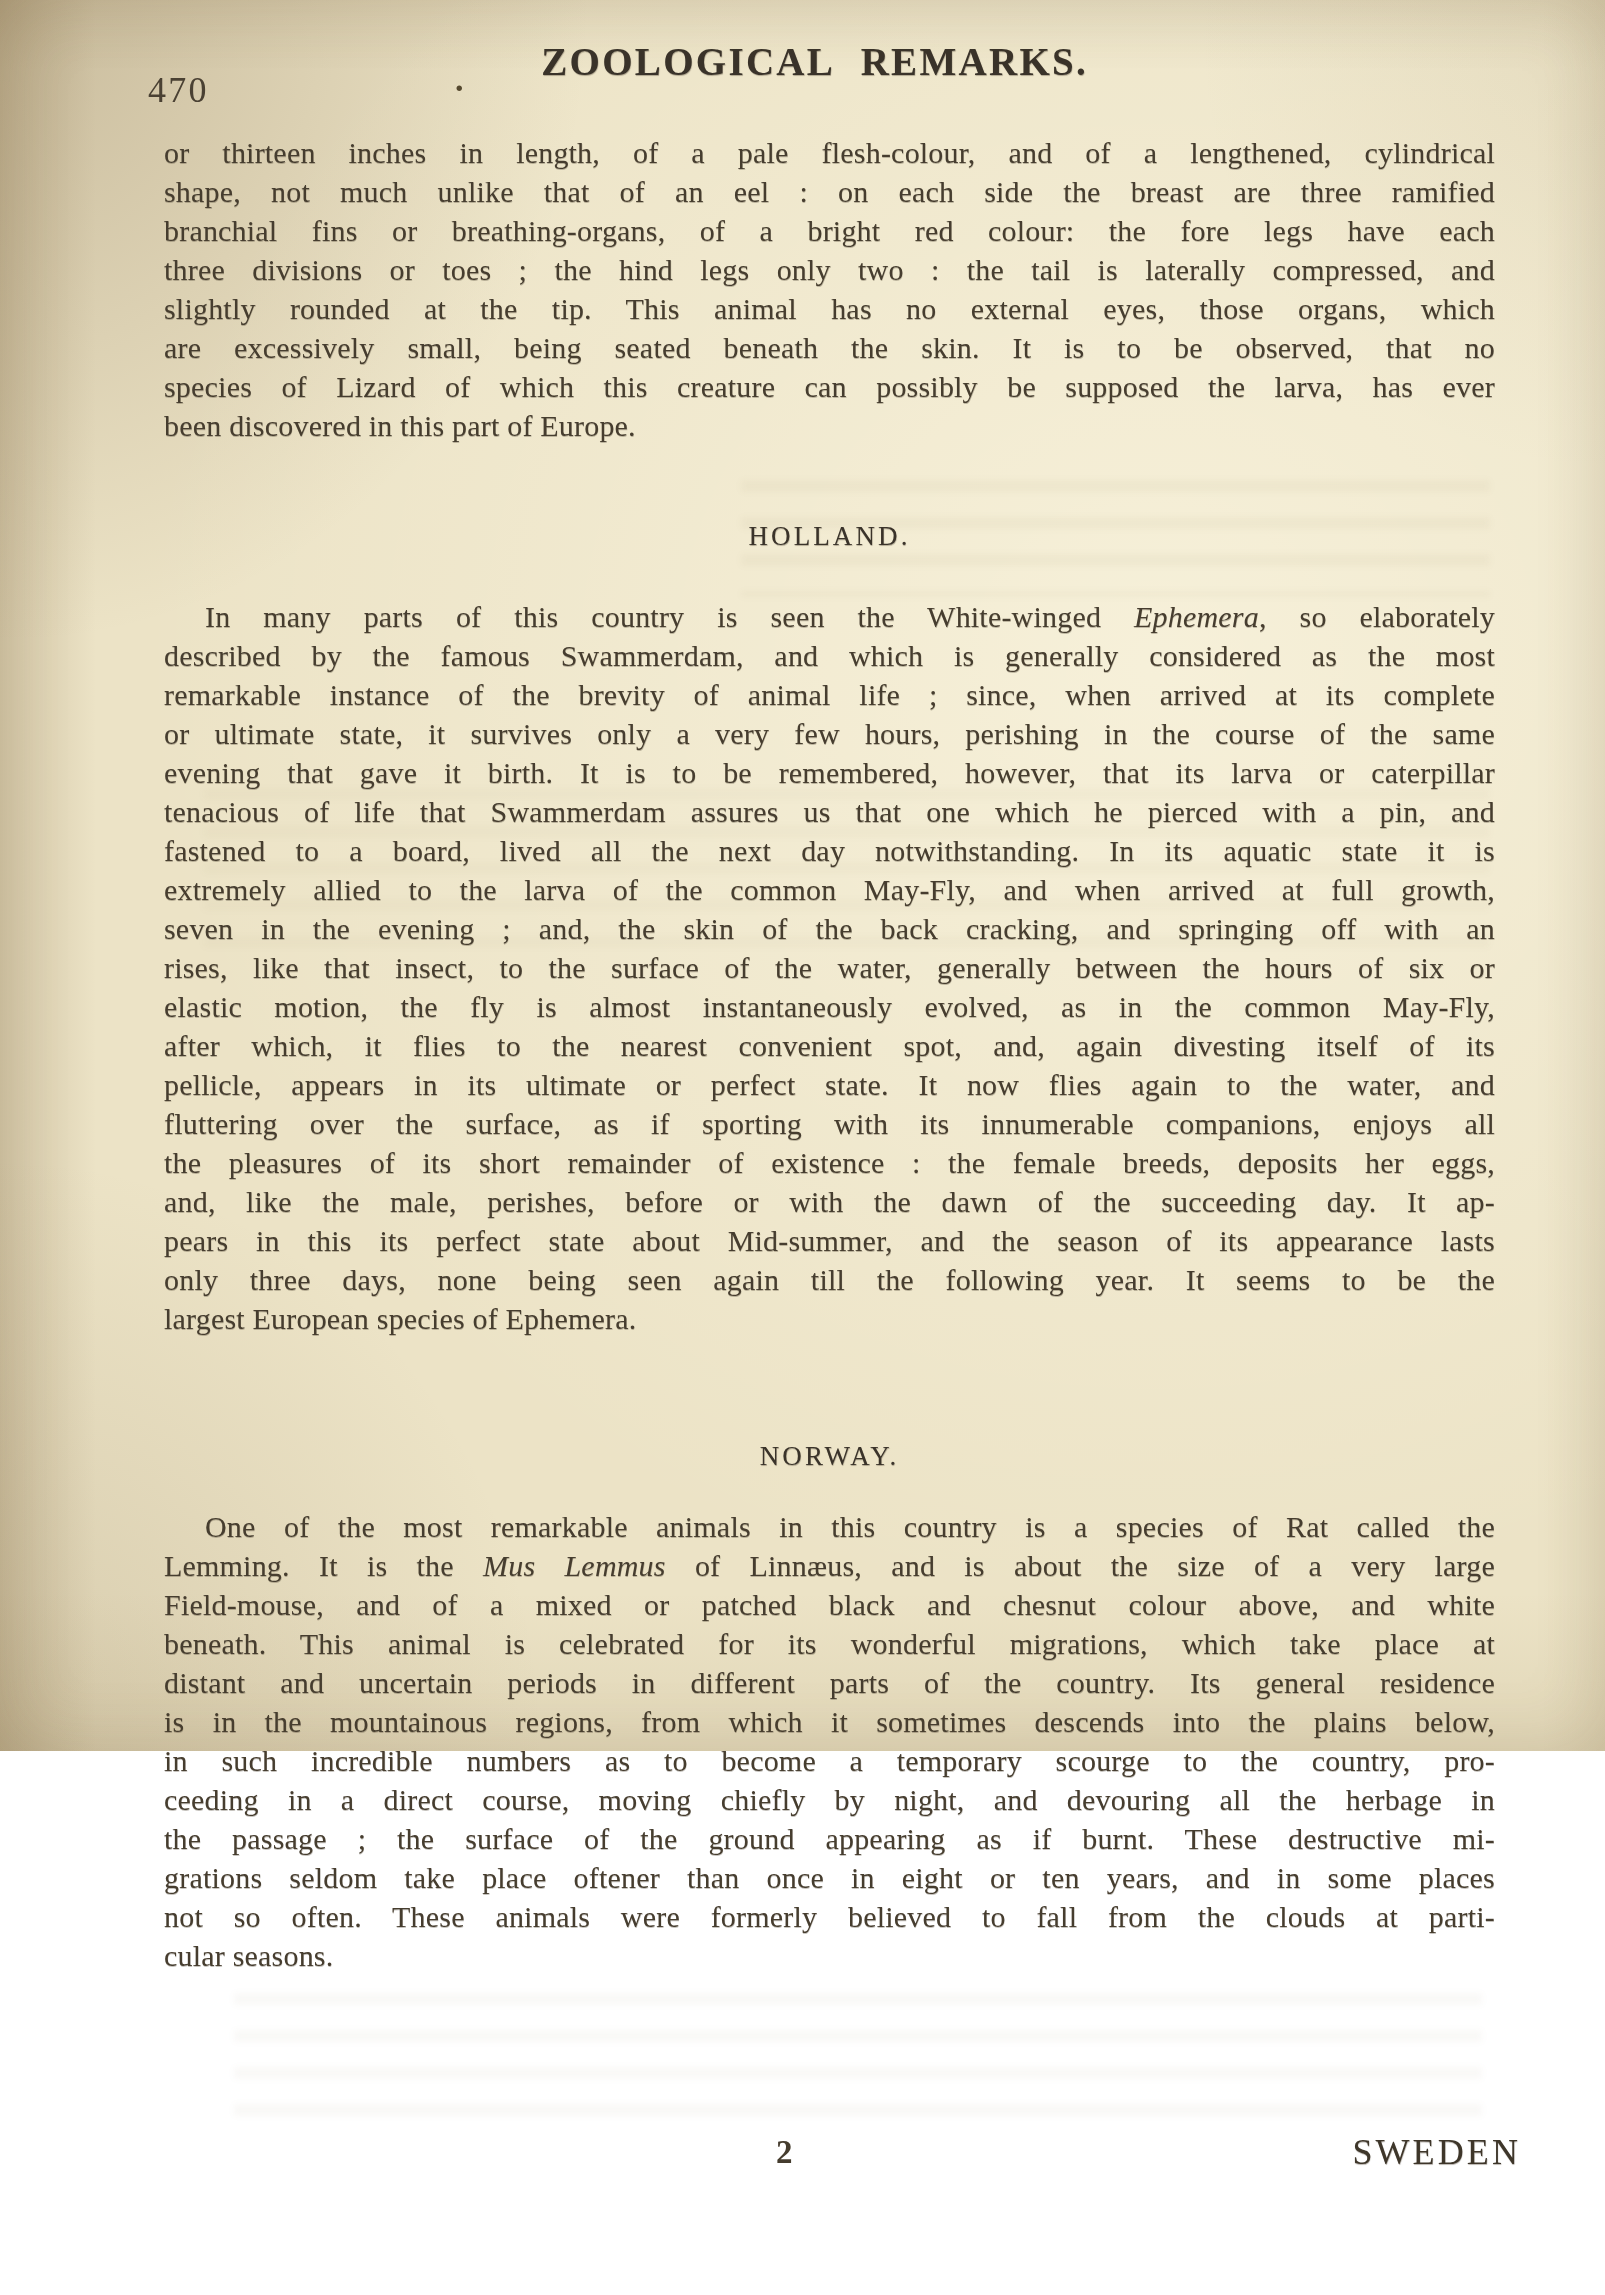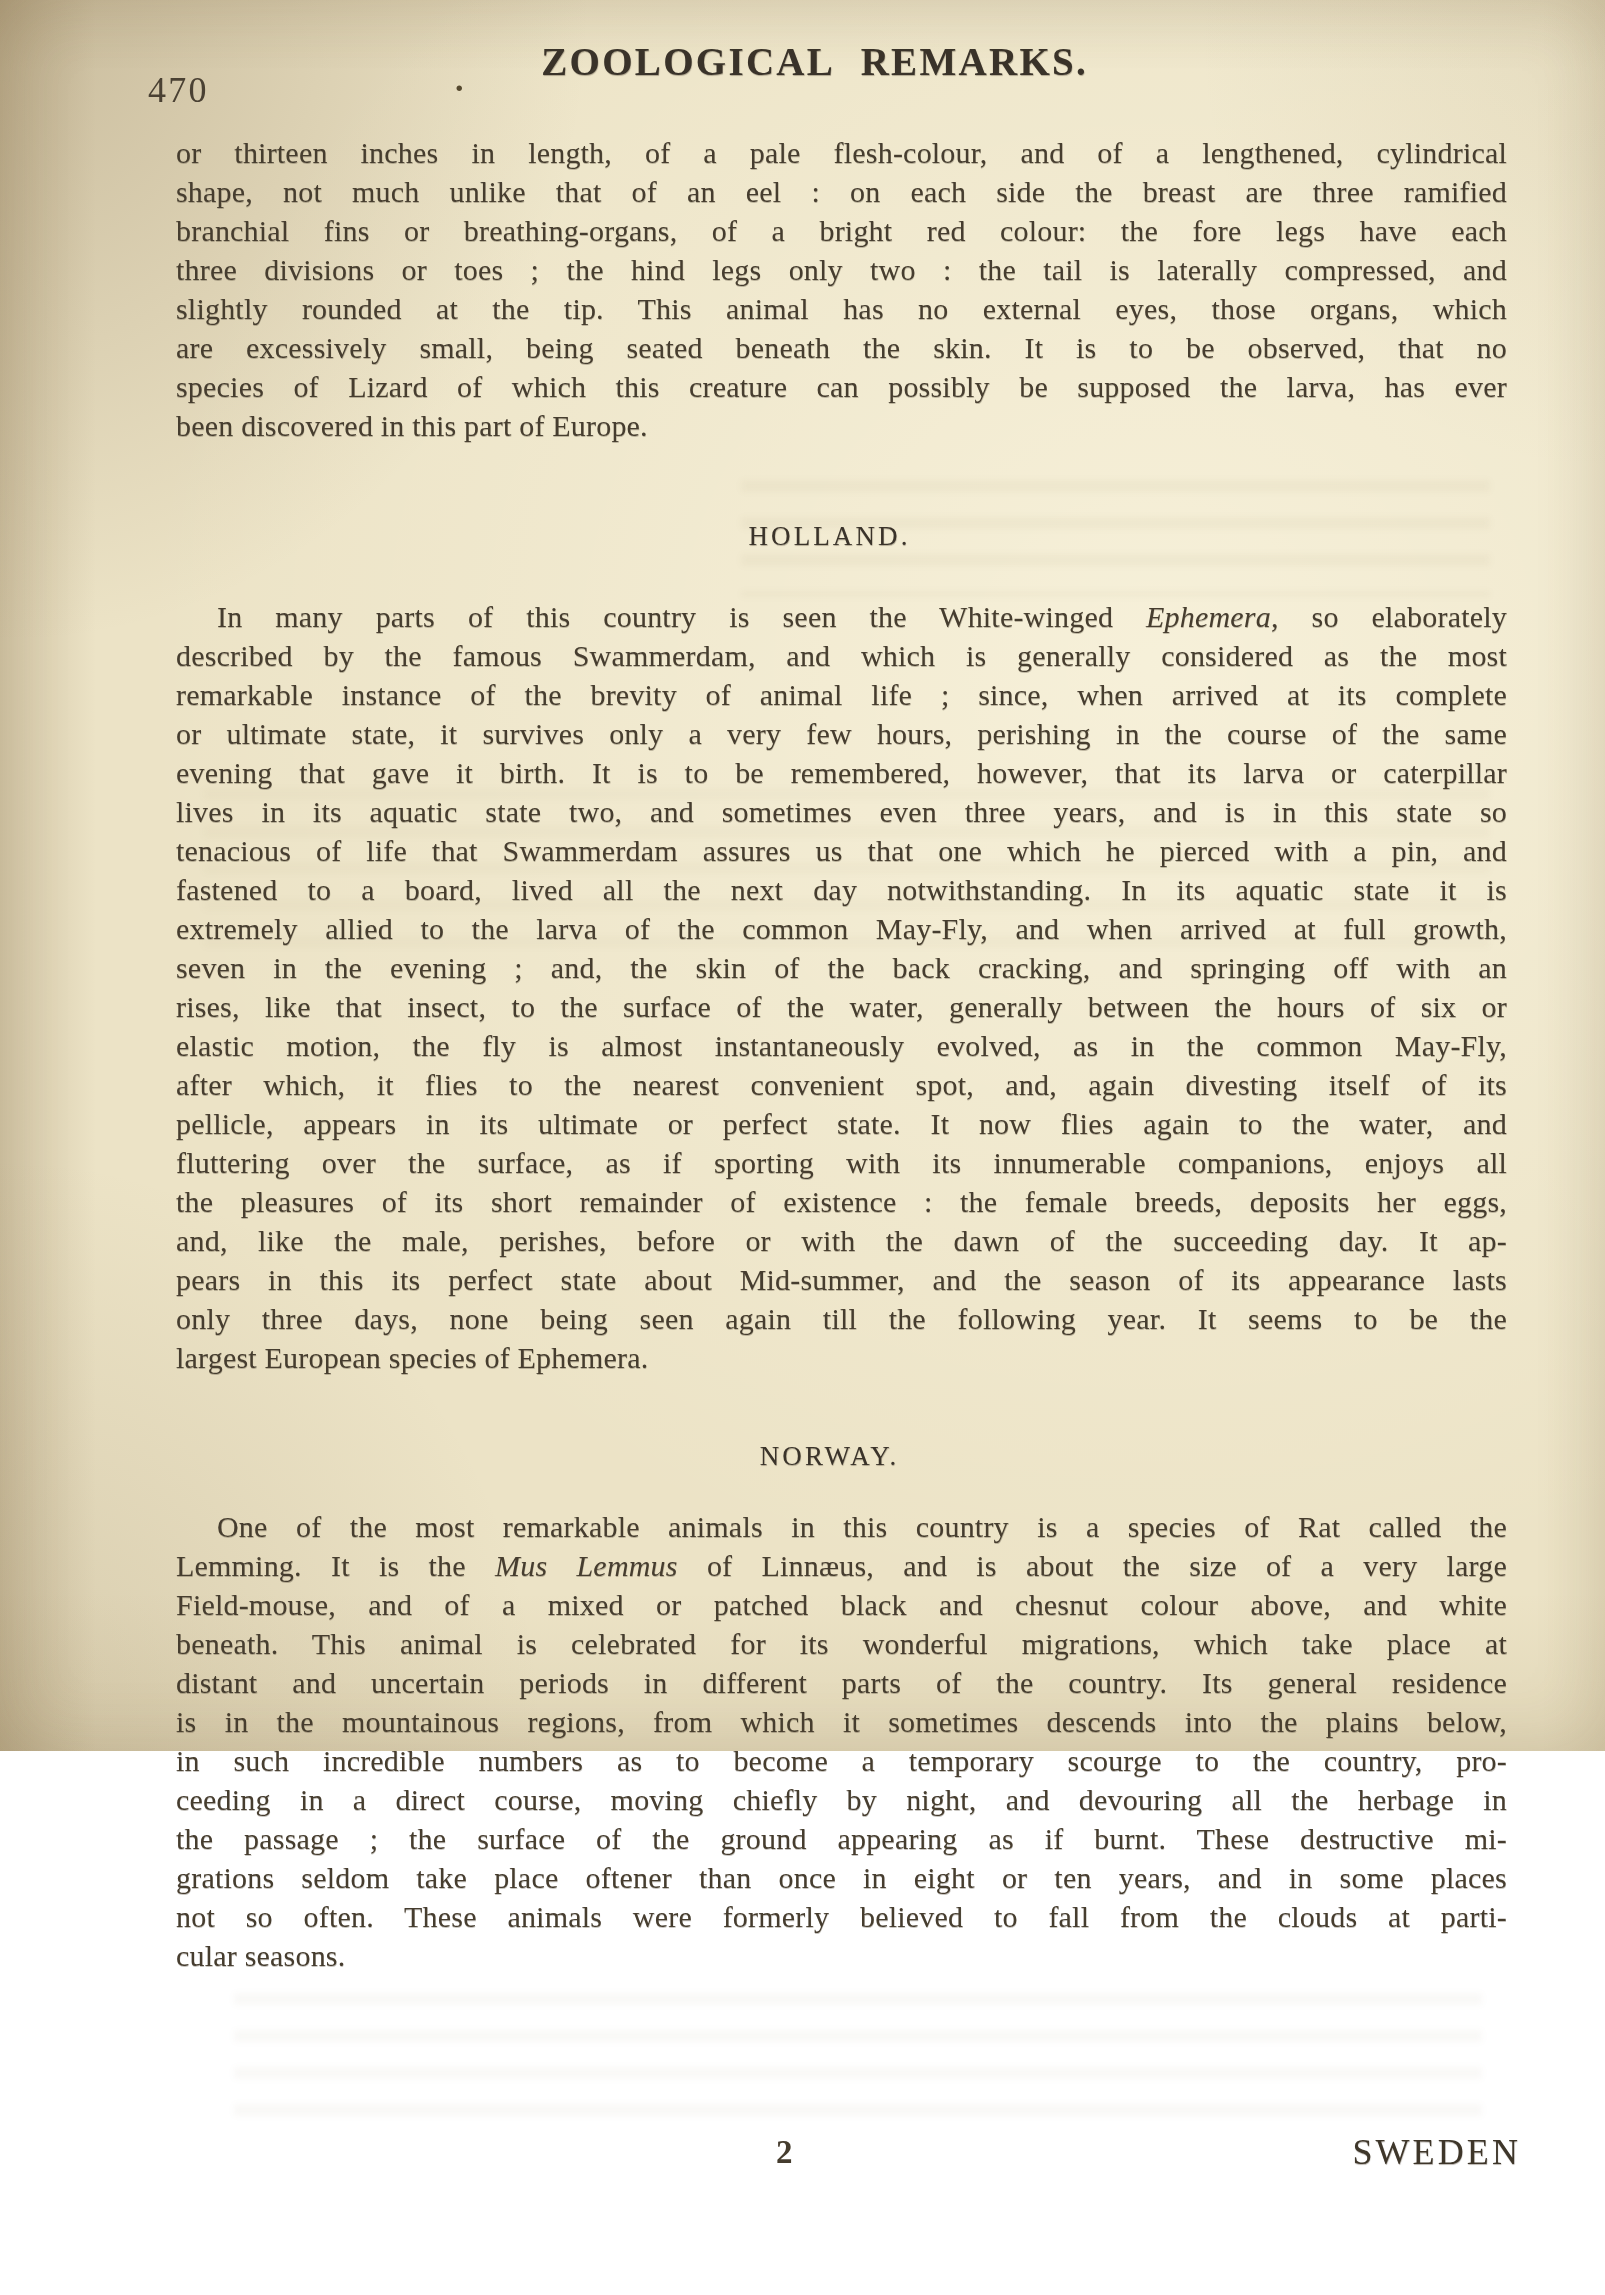--- a/index.html
+++ b/index.html
@@ -56,21 +56,21 @@
   }
   .running-title {
     position: absolute; left: 50%; top: 39px; transform: translateX(calc(-50% + 11.7px));
     font-size: 39px; font-weight: bold; letter-spacing: 2.3px; word-spacing: 15.6px;
     color: var(--heading_ink, #3a332a);
     text-shadow: 0.5px 0.6px 0.8px rgba(62,52,38,0.35);
     white-space: nowrap;
   }
 
   .text-block { position: absolute; left: 164px; top: 0; width: 1331px; }
-  .lines { position: absolute; left: 12px; width: 1331px; }
+  .lines { position: absolute; left: 0; width: 1331px; }
   #para-1 { top: 133px; }
   #para-2 { top: 597px; }
   #para-3 { top: 1507px; }
 
   .line {
     font-size: 30px; line-height: 39px; letter-spacing: 0.2px;
     text-align: justify; text-align-last: justify;
     color: var(--ink, #463d2f);
     text-shadow: 0.3px 0.5px 0.6px rgba(66,56,40,0.30);
     white-space: normal;
@@ -126,21 +126,20 @@
         <div class="line last-line">been discovered in this part of Europe.</div>
       </div>
 
     <h2 class="section-heading" id="holland-heading">HOLLAND.</h2>
     <div class="lines" id="para-2">
         <div class="line indent">In many parts of this country is seen the White-winged <i>Ephemera</i>, so elaborately</div>
         <div class="line">described by the famous Swammerdam, and which is generally considered as the most</div>
         <div class="line">remarkable instance of the brevity of animal life ; since, when arrived at its complete</div>
         <div class="line">or ultimate state, it survives only a very few hours, perishing in the course of the same</div>
         <div class="line">evening that gave it birth. It is to be remembered, however, that its larva or caterpillar</div>
-        <div class="line">lives in its aquatic state two, and sometimes even three years, and is in this state so</div>
         <div class="line">tenacious of life that Swammerdam assures us that one which he pierced with a pin, and</div>
         <div class="line">fastened to a board, lived all the next day notwithstanding. In its aquatic state it is</div>
         <div class="line">extremely allied to the larva of the common May-Fly, and when arrived at full growth,</div>
         <div class="line">seven in the evening ; and, the skin of the back cracking, and springing off with an</div>
         <div class="line">rises, like that insect, to the surface of the water, generally between the hours of six or</div>
         <div class="line">elastic motion, the fly is almost instantaneously evolved, as in the common May-Fly,</div>
         <div class="line">after which, it flies to the nearest convenient spot, and, again divesting itself of its</div>
         <div class="line">pellicle, appears in its ultimate or perfect state. It now flies again to the water, and</div>
         <div class="line">fluttering over the surface, as if sporting with its innumerable companions, enjoys all</div>
         <div class="line">the pleasures of its short remainder of existence : the female breeds, deposits her eggs,</div>

